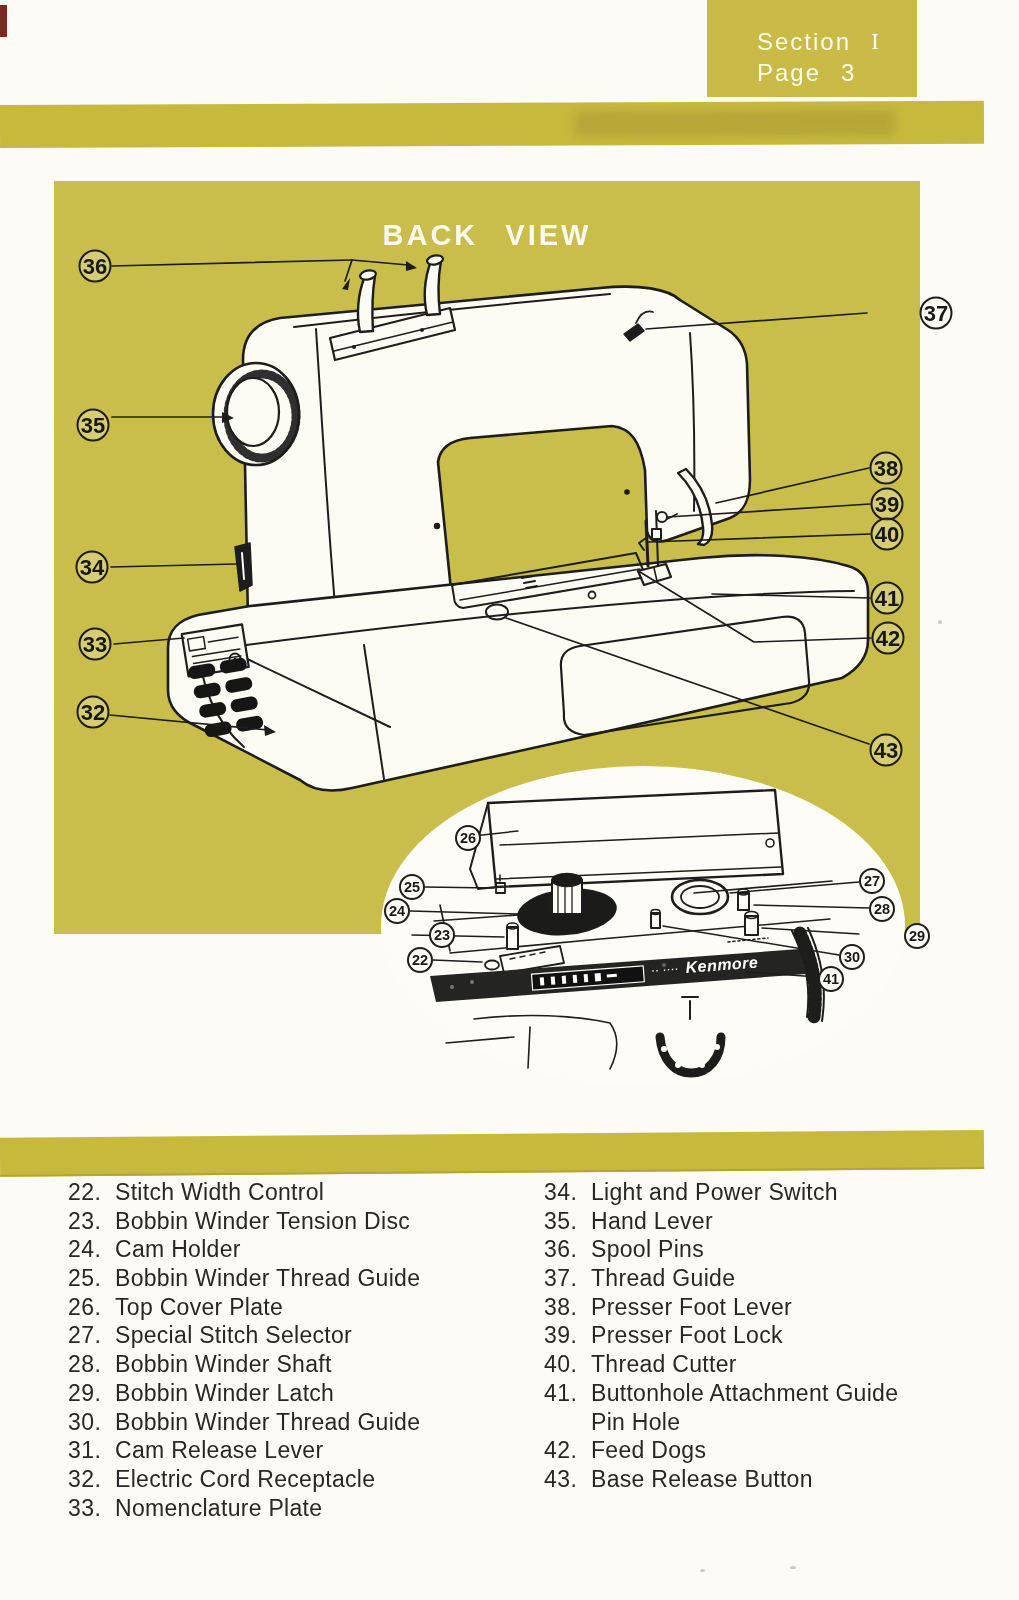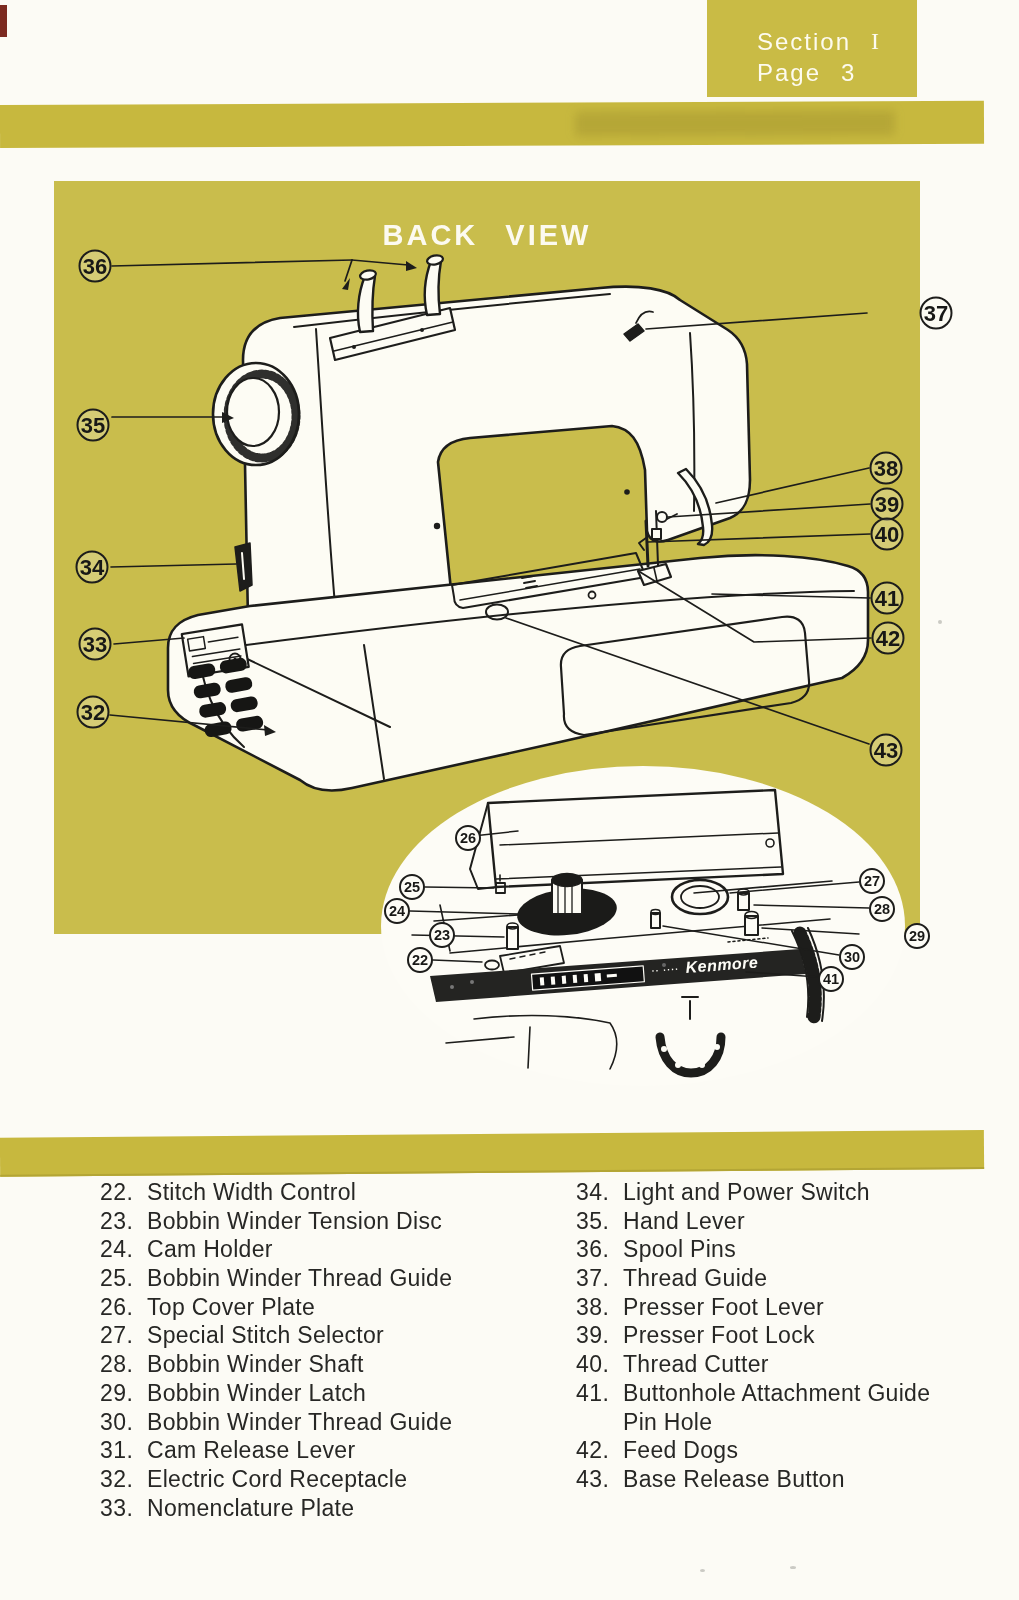--- a/index.html
+++ b/index.html
@@ -30,21 +30,21 @@
   .callout{position:absolute;transform:translate(-50%,-50%);border-radius:50%;
            display:flex;align-items:center;justify-content:center;color:#181816;
            font-weight:bold;box-sizing:border-box;}
   .callout.lg{width:33px;height:33px;border:2.6px solid #1d1d1b;font-size:22px;background:rgba(253,251,240,0.25);}
   .callout.sm{width:26px;height:26px;border:2.2px solid #1d1d1b;font-size:14.5px;background:#fdfcf6;}
   
   .parts-list{position:absolute;top:1178px;color:#272725;font-size:23px;}
   .col{position:absolute;top:0;}
   #list-left{left:68px;width:460px;}
   #list-right{left:544px;width:470px;}
-  .part-row{display:flex;height:28.7px;align-items:center;line-height:28.7px;margin-left:32px;}
+  .part-row{display:flex;height:28.7px;align-items:center;line-height:28.7px;}
   .part-row .num{width:47px;flex:none;letter-spacing:0.5px;}
   .part-row .lbl{letter-spacing:0.3px;white-space:nowrap;}
   
   .speck{position:absolute;background:#9a9a94;opacity:0.5;border-radius:50%;}
 </style>
 </head>
 <body>
 
 <div class="page">
 

